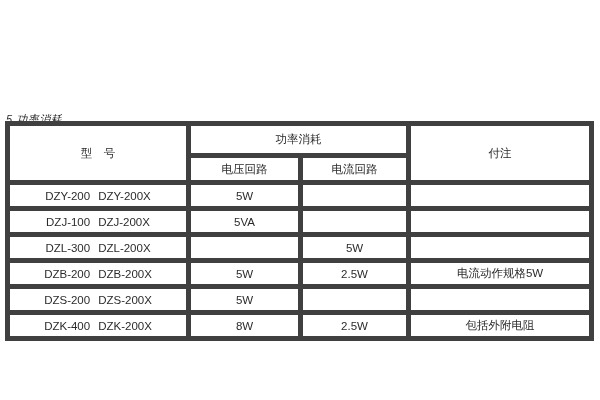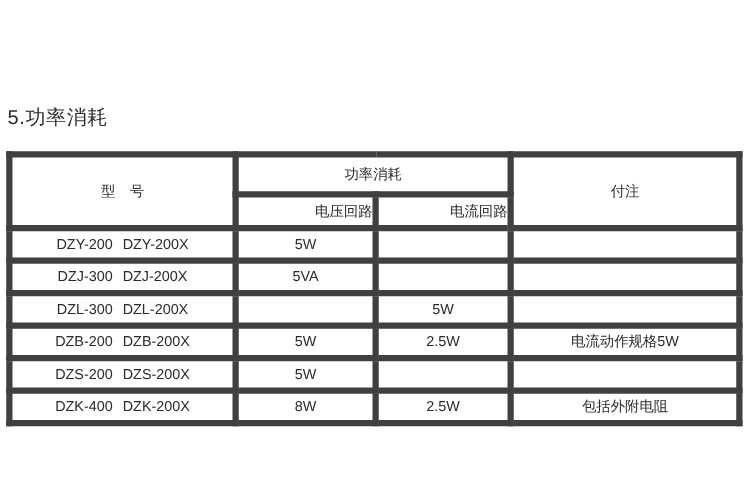--- a/index.html
+++ b/index.html
@@ -11,24 +11,25 @@
     position: relative;
     width: 600px;
     height: 400px;
     font-family: "Liberation Sans", "DejaVu Sans", sans-serif;
     color: #2b2b2b;
     overflow: hidden;
   }
   .section-title {
     position: absolute;
     left: 6px;
-    top: 84px;
-    font-size: 16px;
+    top: 112px;
+    font-size: 11px;
     letter-spacing: 0.5px;
     color: #2b2b2b;
+    font-style: italic;
   }
   table.spec-table {
     position: absolute;
     left: 5px;
     top: 121px;
     width: 584px;
     border-collapse: collapse;
     table-layout: fixed;
     font-size: 11.5px;
     color: #2b2b2b;
@@ -37,21 +38,21 @@
   .spec-table td {
     border: 5px solid #404040;
     text-align: center;
     vertical-align: middle;
     padding: 0;
     font-weight: normal;
     overflow: hidden;
     white-space: nowrap;
   }
   .spec-table tr.h1 th { height: 27px; }
-  .spec-table tr.h2 th { height: 22px; text-align: right; }
+  .spec-table tr.h2 th { height: 22px; }
   .spec-table tbody td { height: 21px; }
   .models {
     display: inline-flex;
     gap: 8px;
     justify-content: center;
     text-align: center;
   }
 </style>
 </head>
 <body>
@@ -84,21 +85,21 @@
           <span>DZY-200X</span>
         </span>
       </td>
       <td>5W</td>
       <td></td>
       <td></td>
     </tr>
     <tr>
       <td>
         <span class="models">
-          <span>DZJ-300</span>
+          <span>DZJ-100</span>
           <span>DZJ-200X</span>
         </span>
       </td>
       <td>5VA</td>
       <td></td>
       <td></td>
     </tr>
     <tr>
       <td>
         <span class="models">

